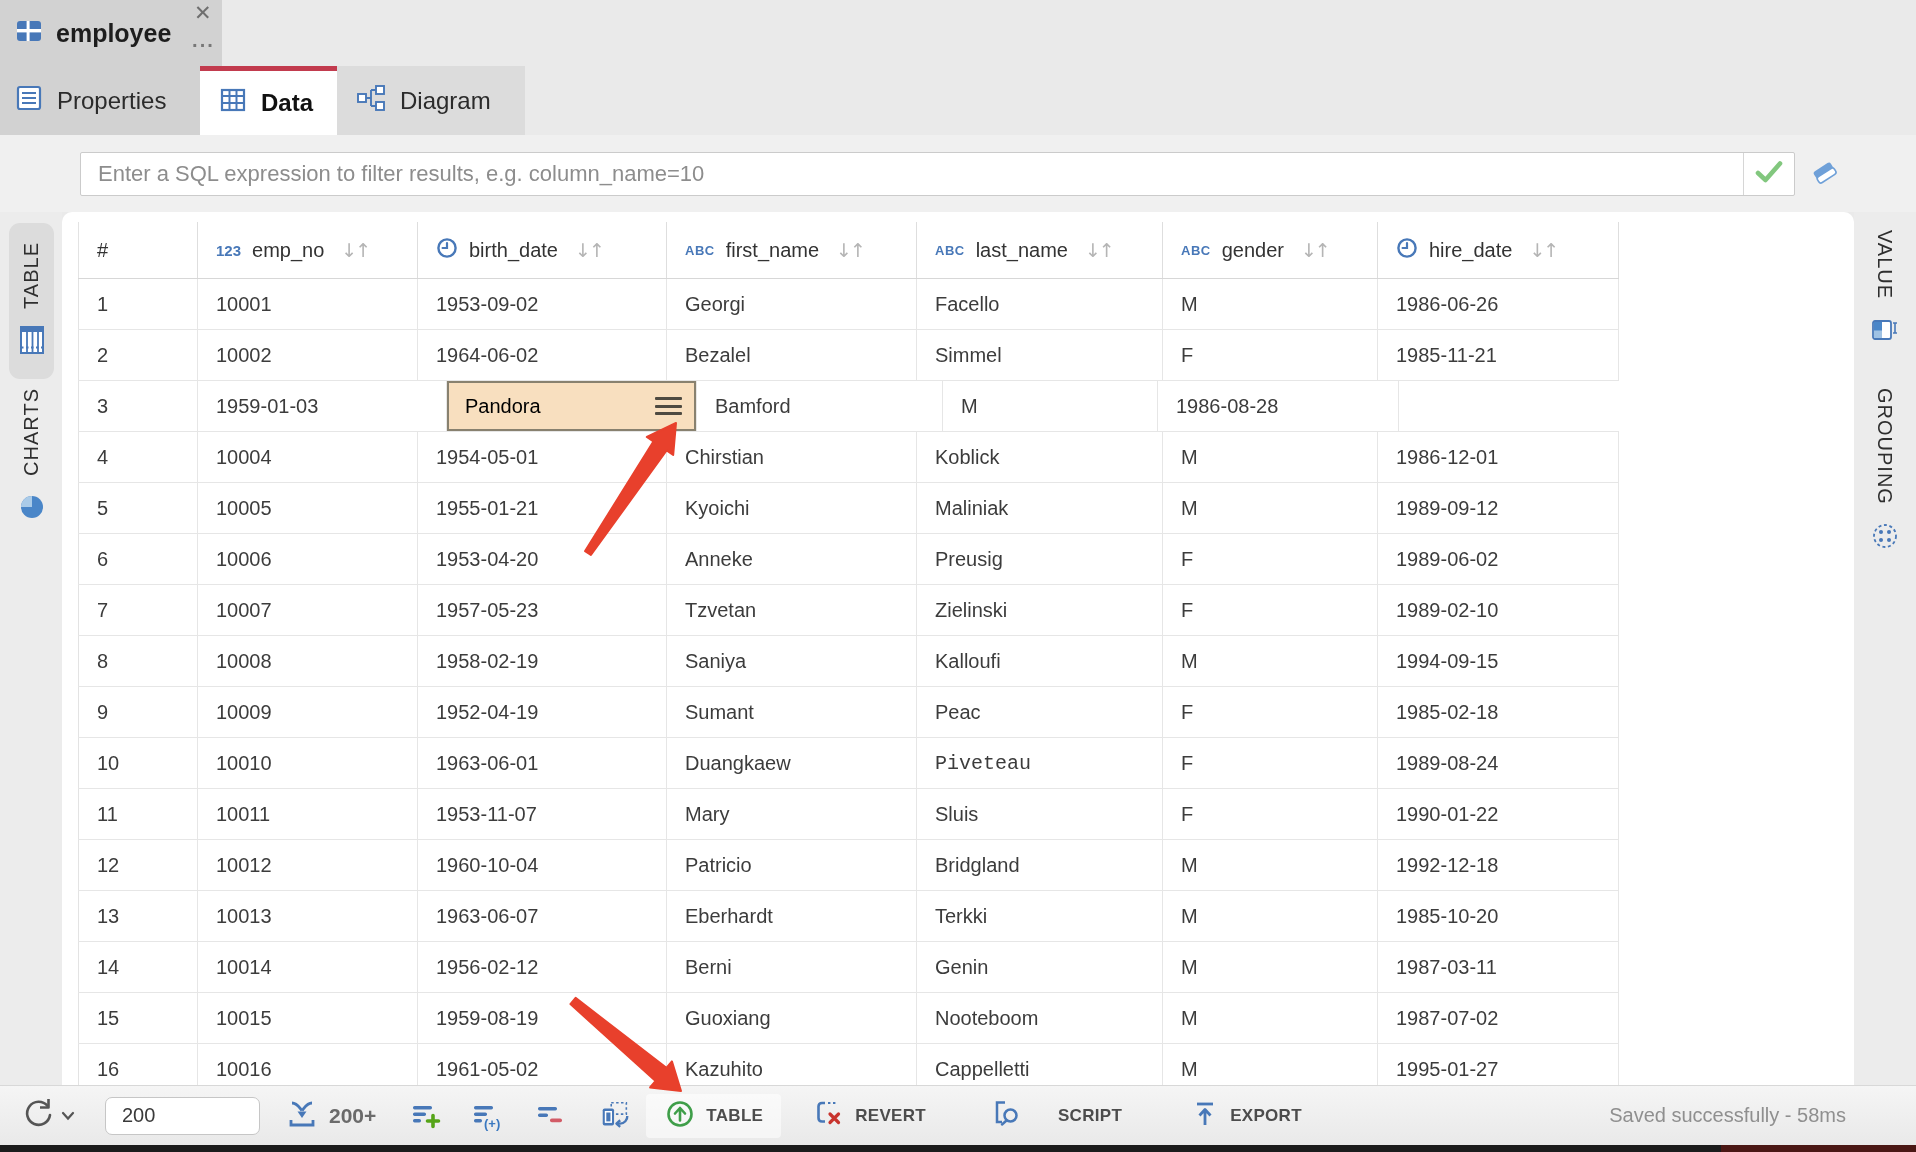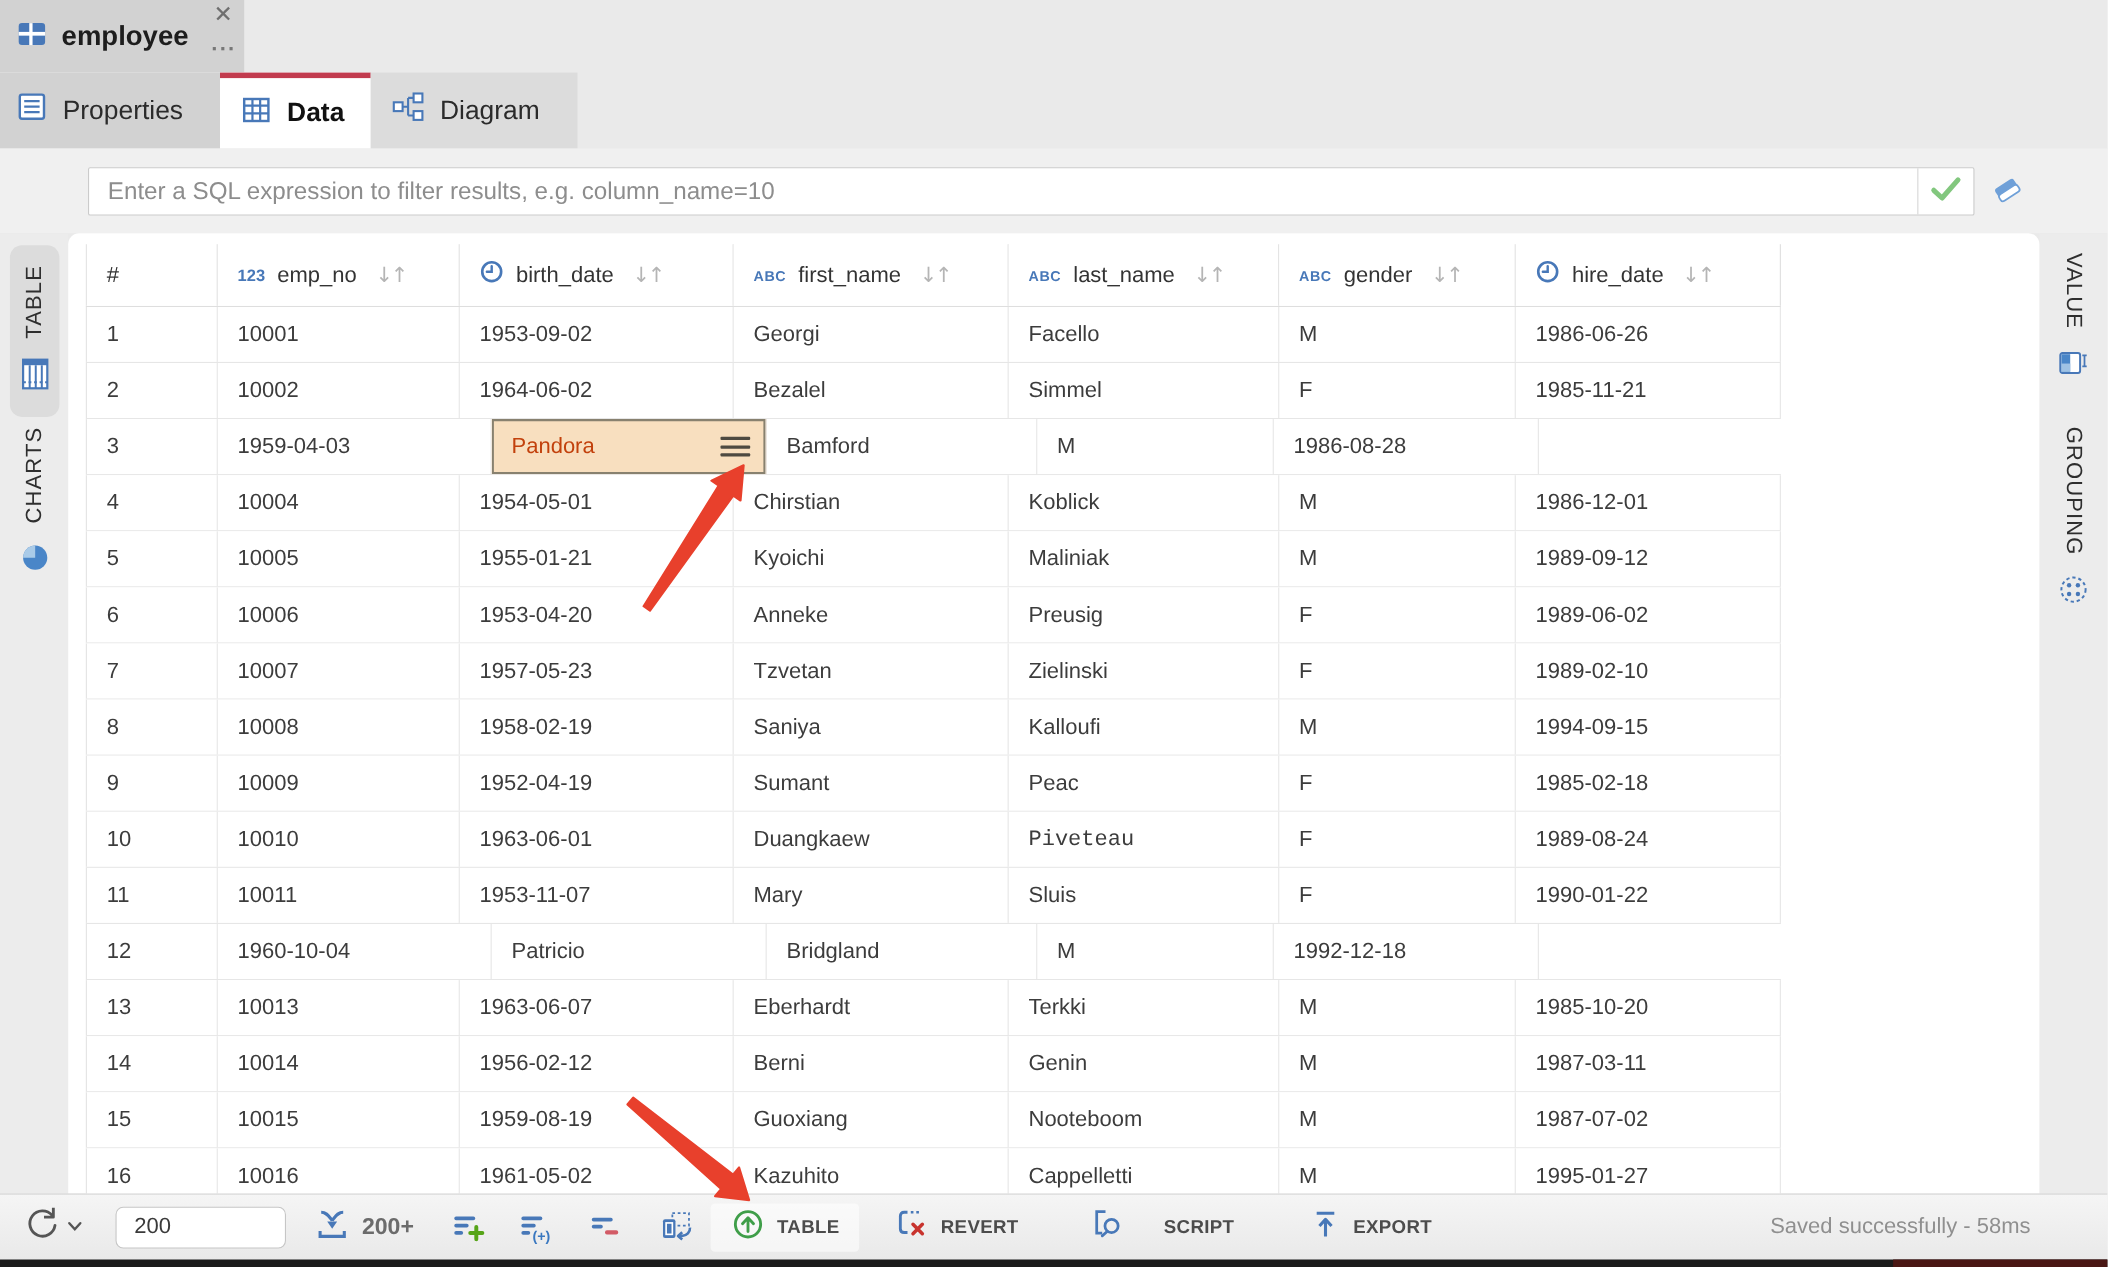--- a/index.html
+++ b/index.html
@@ -52,21 +52,21 @@
     padding-left:18px;gap:11px;font-size:20px;color:#333;background:#fff;}
   .th:first-child{border-left:1px solid #e3e3e3;}
   .badge-num{color:#4878b8;font-weight:700;font-size:15px;}
   .badge-abc{color:#4878b8;font-weight:800;font-size:13px;letter-spacing:.5px;}
   .sort{color:#b5b5b5;font-size:19px;letter-spacing:-2px;margin-left:6px;font-family:"DejaVu Sans",sans-serif;}
   .tr{display:flex;height:50px;border-bottom:1px solid #e6e6e6;background:#fff;}
   .td{box-sizing:border-box;border-right:1px solid #e6e6e6;display:flex;align-items:center;
     padding-left:18px;font-size:20px;color:#3c3c3c;overflow:hidden;white-space:nowrap;}
   .td:first-child{border-left:1px solid #e3e3e3;}
   .td.selected{background:#f8dfbf;box-shadow:inset 0 0 0 2px #88816f;justify-content:space-between;
-    padding-right:14px;color:#c2410c;}
+    padding-right:14px;color:#000000;}
   .burger{display:flex;flex-direction:column;gap:4.5px;}
   .burger i{display:block;width:27px;height:3px;background:#4e4a41;border-radius:1px;}
   
   .footer{position:absolute;left:0;right:0;bottom:7px;height:60px;background:linear-gradient(#f5f5f5,#e9e9e9);
     border-top:1px solid #d8d8d8;display:flex;align-items:center;box-sizing:border-box;}
   .ft-refresh{margin-left:20px;display:flex;align-items:center;gap:3px;}
   .rowlimit{margin-left:30px;width:155px;height:38px;border:1px solid #c6c6c6;border-radius:7px;background:#fff;
     font-family:"Liberation Sans",sans-serif;font-size:20px;color:#3a3a3a;padding:0 16px;box-sizing:border-box;outline:none;}
   .ft-fetch{margin-left:24px;display:flex;align-items:center;gap:9px;}
   .fetch-lbl{font-size:21px;font-weight:700;color:#6b6b6b;}
@@ -267,21 +267,21 @@
         <div class="td" style="width: 120px;">2</div>
         <div class="td" style="width: 220px;">10002</div>
         <div class="td" style="width: 249px;">1964-06-02</div>
         <div class="td" style="width: 250px;">Bezalel</div>
         <div class="td" style="width: 246px;">Simmel</div>
         <div class="td" style="width: 215px;">F</div>
         <div class="td" style="width: 241px;">1985-11-21</div>
       </div>
       <div class="tr">
         <div class="td" style="width: 120px;">3</div>
-        <div class="td" style="width: 249px;">1959-04-03</div>
+        <div class="td" style="width: 249px;">1959-01-03</div>
         <div class="td selected" style="width: 250px;">
           <span>Pandora</span>
           <span class="burger">
             <i></i>
             <i></i>
             <i></i>
           </span>
         </div>
         <div class="td" style="width: 246px;">Bamford</div>
         <div class="td" style="width: 215px;">M</div>
@@ -354,20 +354,21 @@
         <div class="td" style="width: 120px;">11</div>
         <div class="td" style="width: 220px;">10011</div>
         <div class="td" style="width: 249px;">1953-11-07</div>
         <div class="td" style="width: 250px;">Mary</div>
         <div class="td" style="width: 246px;">Sluis</div>
         <div class="td" style="width: 215px;">F</div>
         <div class="td" style="width: 241px;">1990-01-22</div>
       </div>
       <div class="tr">
         <div class="td" style="width: 120px;">12</div>
+        <div class="td" style="width: 220px;">10012</div>
         <div class="td" style="width: 249px;">1960-10-04</div>
         <div class="td" style="width: 250px;">Patricio</div>
         <div class="td" style="width: 246px;">Bridgland</div>
         <div class="td" style="width: 215px;">M</div>
         <div class="td" style="width: 241px;">1992-12-18</div>
       </div>
       <div class="tr">
         <div class="td" style="width: 120px;">13</div>
         <div class="td" style="width: 220px;">10013</div>
         <div class="td" style="width: 249px;">1963-06-07</div>

